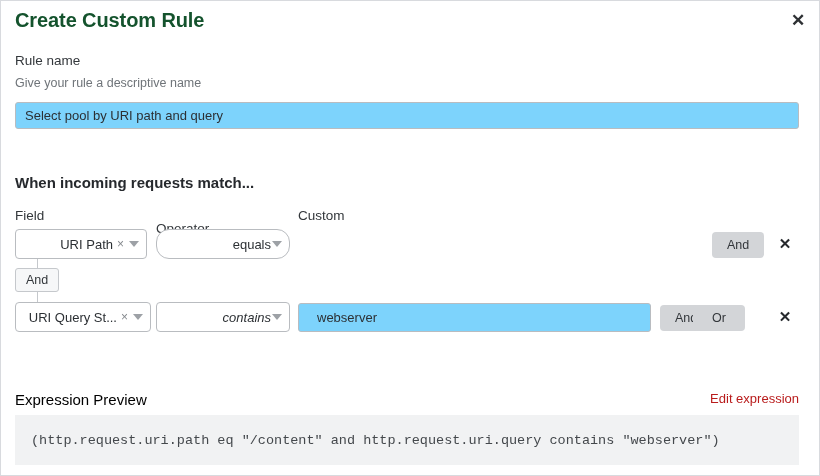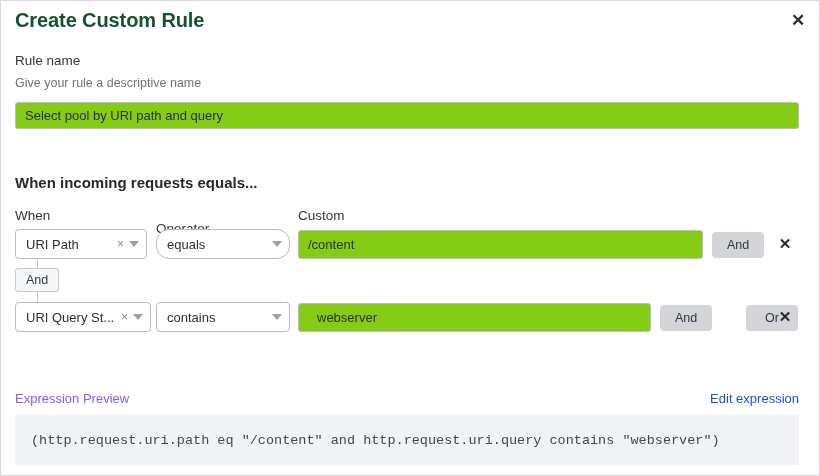--- a/index.html
+++ b/index.html
@@ -52,21 +52,21 @@
     font-size: 12.5px;
     color: #6f7479;
   }
   #rule-name-label { left: 14px; top: 52px; }
   #rule-name-hint  { left: 14px; top: 75px; }
 
   .text-input {
     position: absolute;
     border: 1px solid #b9bcc0;
     border-radius: 3px;
-    background: #84cc16;
+    background: #7dd3fc;
     font-family: "Liberation Sans", sans-serif;
     font-size: 13px;
     color: #2c3034;
     padding: 0 9px;
     outline: none;
   }
   #rule-name-input {
     left: 14px; top: 101px;
     width: 784px; height: 27px;
   }
@@ -88,20 +88,21 @@
   
   .select-box {
     position: absolute;
     height: 30px;
     border: 1px solid #b9bcc0;
     border-radius: 4px;
     background: #ffffff;
     display: flex;
     align-items: center;
     cursor: pointer;
+    text-align: right;
   }
   .select-text {
     flex: 1;
     font-size: 13px;
     color: #2c3034;
     padding-left: 10px;
     white-space: nowrap;
     overflow: hidden;
   }
   .select-clear {
@@ -126,24 +127,24 @@
 
   
   #field-select-1    { left: 14px;  top: 228px; width: 132px; }
   #operator-select-1 { left: 155px; top: 228px; width: 134px; border-radius: 13px; }
   #value-input-1     { left: 297px; top: 229px; width: 405px; height: 29px; }
   #and-btn-1         { left: 711px; top: 231px; }
   #remove-1          { left: 774px; top: 232px; }
 
   
   #field-select-2    { left: 14px;  top: 301px; width: 136px; }
-  #operator-select-2 { left: 155px; top: 301px; width: 134px; }
+  #operator-select-2 { left: 155px; top: 301px; width: 134px; font-style: italic; }
   #value-input-2     { left: 297px; top: 302px; width: 353px; height: 29px; padding-left: 18px; }
   #and-btn-2         { left: 659px; top: 304px; }
-  #or-btn-2          { left: 745px; top: 304px; }
+  #or-btn-2          { left: 692px; top: 304px; }
   #remove-2          { left: 774px; top: 305px; }
 
   
   .logic-btn {
     position: absolute;
     height: 26px;
     min-width: 52px;
     padding: 0 12px;
     border: none;
     border-radius: 4px;
@@ -189,28 +190,28 @@
     font-size: 12.5px;
     line-height: 22px;
     cursor: pointer;
     font-family: "Liberation Sans", sans-serif;
   }
 
   
   #expr-label {
     position: absolute;
     left: 14px; top: 390px;
-    font-size: 13px;
-    color: #8b5cf6;
+    font-size: 15px;
+    color: #000000;
   }
   #edit-expression {
     position: absolute;
     right: 20px; top: 390px;
     font-size: 13px;
-    color: #1d4ed8;
+    color: #b91c1c;
     text-decoration: none;
     cursor: pointer;
   }
   #expr-box {
     position: absolute;
     left: 14px; top: 414px;
     width: 784px; height: 50px;
     background: #f1f2f3;
     display: flex;
     align-items: center;
@@ -228,42 +229,41 @@
 
 <div id="dialog">
 
   <div class="dlg-title">Create Custom Rule</div>
   <button class="close-btn">✕</button>
 
   <div class="field-label" id="rule-name-label">Rule name</div>
   <div class="field-hint" id="rule-name-hint">Give your rule a descriptive name</div>
   <input class="text-input" id="rule-name-input" type="text" value="Select pool by URI path and query" style="">
 
-  <div id="match-heading">When incoming requests equals...</div>
-
-  <div class="field-label" id="col-field">When</div>
+  <div id="match-heading">When incoming requests match...</div>
+
+  <div class="field-label" id="col-field">Field</div>
   <div class="field-label" id="col-operator">Operator</div>
   <div class="field-label" id="col-value">Custom</div>
 
   <div class="select-box" id="field-select-1">
     <span class="select-text">URI Path</span>
     <span class="select-clear">×</span>
     <span class="caret">
         <i></i>
       </span>
   </div>
 
   <div class="select-box" id="operator-select-1">
     <span class="select-text">equals</span>
     <span class="caret">
         <i></i>
       </span>
   </div>
 
-  <input class="text-input" id="value-input-1" type="text" value="/content" style="">
 
   <button class="logic-btn" id="and-btn-1">And</button>
   <button class="remove-btn" id="remove-1">✕</button>
 
   <div id="connector-line"></div>
   <button id="connector-badge">And</button>
 
   <div class="select-box" id="field-select-2">
     <span class="select-text">URI Query St...</span>
     <span class="select-clear">×</span>

